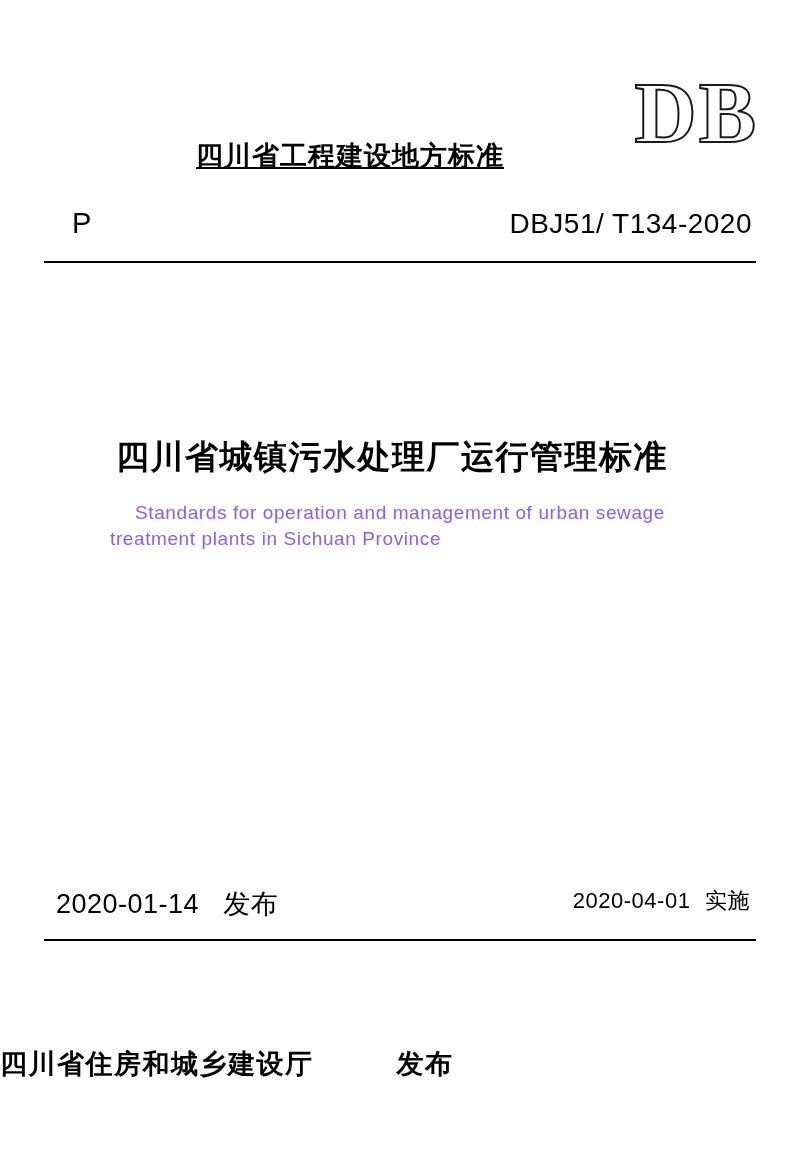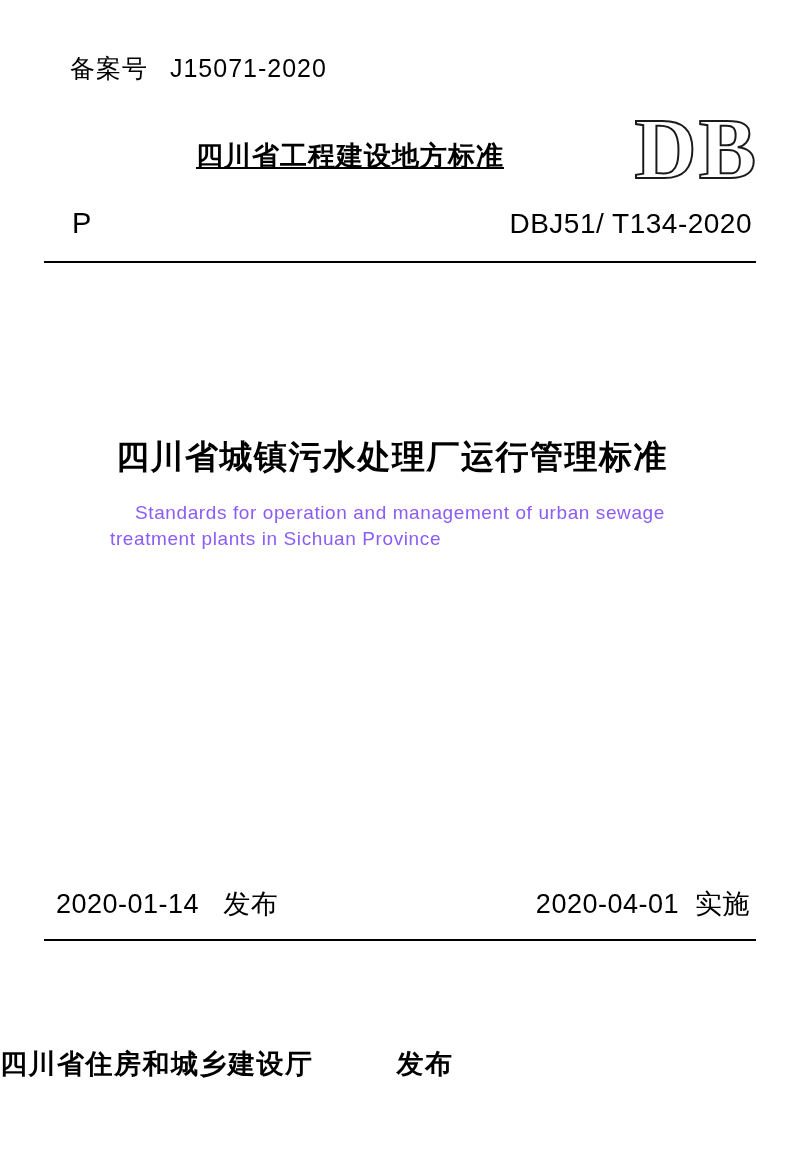--- a/index.html
+++ b/index.html
@@ -38,21 +38,20 @@
     right: 42px;
     top: 70px;
     font-family: "Liberation Serif", serif;
     font-size: 86px;
     line-height: 1;
     font-weight: 700;
     letter-spacing: 2px;
     color: #ffffff;
     -webkit-text-stroke: 2px #1a1a1a;
     text-shadow: 0 0 0 #000;
-    margin-top: 36px;
   }
 
   .std-kind {
     position: absolute;
     left: 196px;
     top: 138px;
     font-size: 27px;
     font-weight: 700;
     letter-spacing: 1px;
     white-space: nowrap;
@@ -120,21 +119,21 @@
     top: 886px;
     font-size: 27px;
     letter-spacing: 0.5px;
     white-space: nowrap;
   }
   .date-issue .word { margin-left: 16px; }
   .date-effective {
     position: absolute;
     right: 50px;
     top: 886px;
-    font-size: 27px;
+    font-size: 22px;
     letter-spacing: 0.5px;
     white-space: nowrap;
   }
   .date-effective .word { margin-left: 8px; }
 
   .rule-bottom {
     position: absolute;
     left: 44px;
     top: 939px;
     width: 712px;
@@ -152,24 +151,20 @@
     font-weight: 700;
     letter-spacing: 1.5px;
   }
   .publisher .issue-word { margin-left: 74px; }
 </style>
 </head>
 <body>
 
 <div class="page">
 
-  <div class="filing-row">
-    <span class="filing-label">备案号</span>
-    <span>J15071-2020</span>
-  </div>
 
   <div class="db-logo">DB</div>
 
   <div class="std-kind">四川省工程建设地方标准</div>
 
   <div class="p-mark">P</div>
 
   <div class="std-code">DBJ51/ T134-2020</div>
 
   <div class="rule-top"></div>

